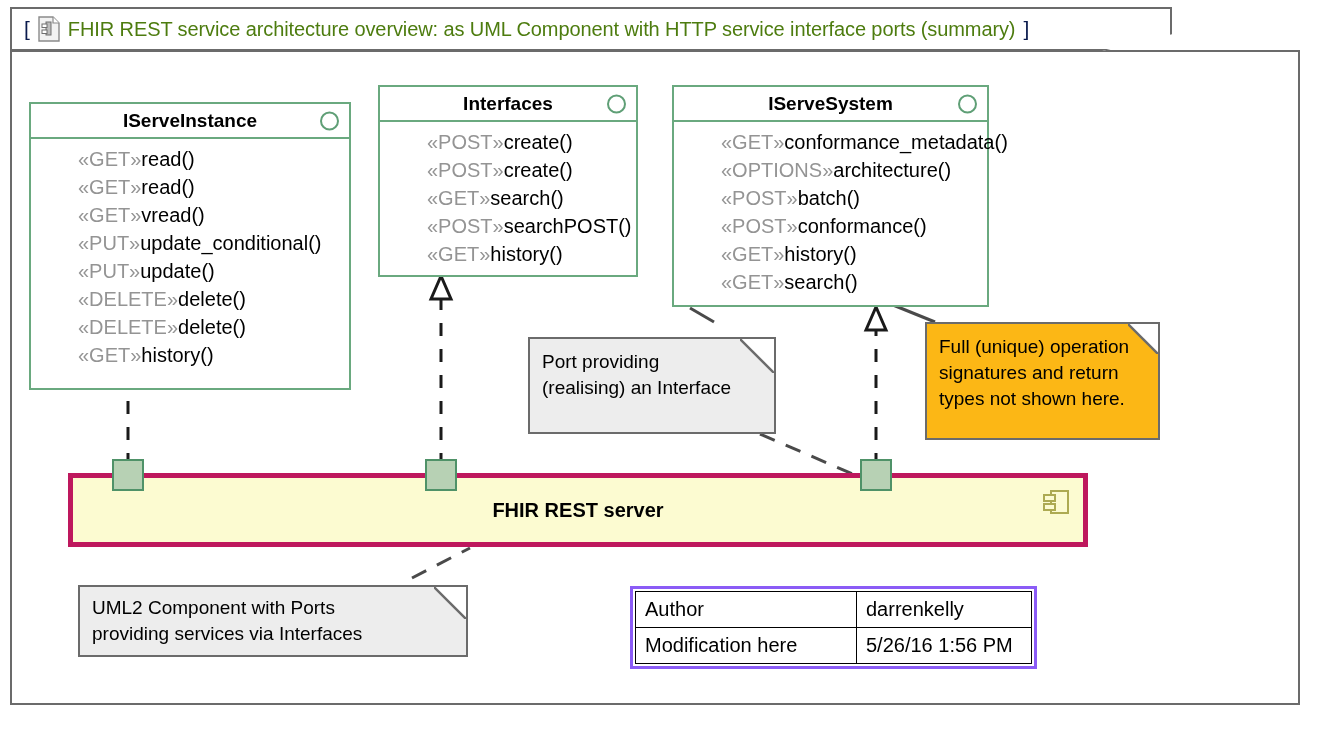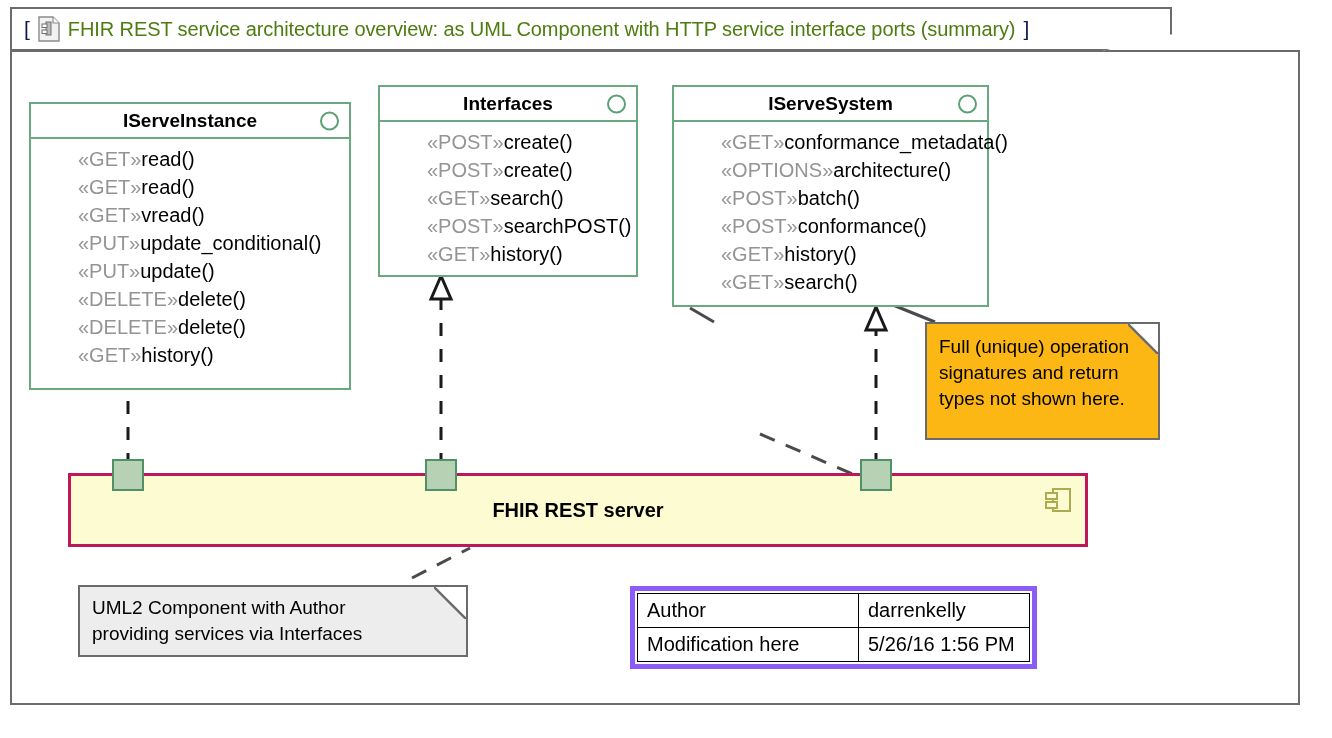--- a/index.html
+++ b/index.html
@@ -105,21 +105,21 @@
     margin-left: 39px;
   }
   .op .stereo {
     color: #949494;
   }
 
   
   .component {
     position: absolute;
     background: #fcfbd1;
-    border: 3px solid #be185d;
+    border: 5px solid #be185d;
     box-sizing: border-box;
     display: flex;
     align-items: center;
     justify-content: center;
   }
   .component .cname {
     font-size: 20px;
     font-weight: bold;
     color: #000000;
   }
@@ -163,21 +163,21 @@
     line-height: 26px;
     color: #000000;
     white-space: pre-line;
     position: relative;
     z-index: 2;
   }
 
   
   .meta-table {
     position: absolute;
-    border: 5px solid #8b5cf6;
+    border: 3px solid #8b5cf6;
     background: #ffffff;
     box-sizing: border-box;
     padding: 2px;
   }
   .meta-table table {
     border-collapse: collapse;
     width: 100%;
     height: 100%;
   }
   .meta-table td {
@@ -283,20 +283,29 @@
     <div class="iface-body">
       <div class="op"><span class="stereo">«GET»</span><span>conformance_metadata()</span></div>
       <div class="op"><span class="stereo">«OPTIONS»</span><span>architecture()</span></div>
       <div class="op"><span class="stereo">«POST»</span><span>batch()</span></div>
       <div class="op"><span class="stereo">«POST»</span><span>conformance()</span></div>
       <div class="op"><span class="stereo">«GET»</span><span>history()</span></div>
       <div class="op"><span class="stereo">«GET»</span><span>search()</span></div>
     </div>
   </div>
 
+  <div class="note gray" style="left:528px; top:337px; width:248px; height:97px;">
+    <svg class="fold" viewBox="0 0 34 34" width="34" height="34">
+      <polygon points="0,0 34,34 34,0" fill="#ffffff"></polygon>
+      <polyline points="0,0 34,34" fill="none" stroke="#6b6b6b" stroke-width="2.4"></polyline>
+      <polyline points="34,34 0,34" fill="none" stroke="none"></polyline>
+    </svg>
+    <div class="note-txt">Port providing
+(realising) an Interface</div>
+  </div>
 
   <div class="note orange" style="left:925px; top:322px; width:235px; height:118px;">
     <svg class="fold" viewBox="0 0 30 30" width="30" height="30">
       <polygon points="0,0 30,30 30,0" fill="#ffffff"></polygon>
       <polyline points="0,0 30,30" fill="none" stroke="#6b6b6b" stroke-width="2.4"></polyline>
     </svg>
     <div class="note-txt">Full (unique) operation
 signatures and return
 types not shown here.</div>
   </div>
@@ -312,21 +321,21 @@
 
   <div class="port" style="left:112px; top:459px;"></div>
   <div class="port" style="left:425px; top:459px;"></div>
   <div class="port" style="left:860px; top:459px;"></div>
 
   <div class="note gray" style="left:78px; top:585px; width:390px; height:72px; padding-top:8px;">
     <svg class="fold" viewBox="0 0 32 32" width="32" height="32">
       <polygon points="0,0 32,32 32,0" fill="#ffffff"></polygon>
       <polyline points="0,0 32,32" fill="none" stroke="#6b6b6b" stroke-width="2.4"></polyline>
     </svg>
-    <div class="note-txt">UML2 Component with Author
+    <div class="note-txt">UML2 Component with Ports
 providing services via Interfaces</div>
   </div>
 
   <div class="meta-table" style="left:630px; top:586px; width:407px; height:83px;">
     <table>
       <tbody>
           <tr>
         <td class="k">Author</td>
         <td>darrenkelly</td>
       </tr>

